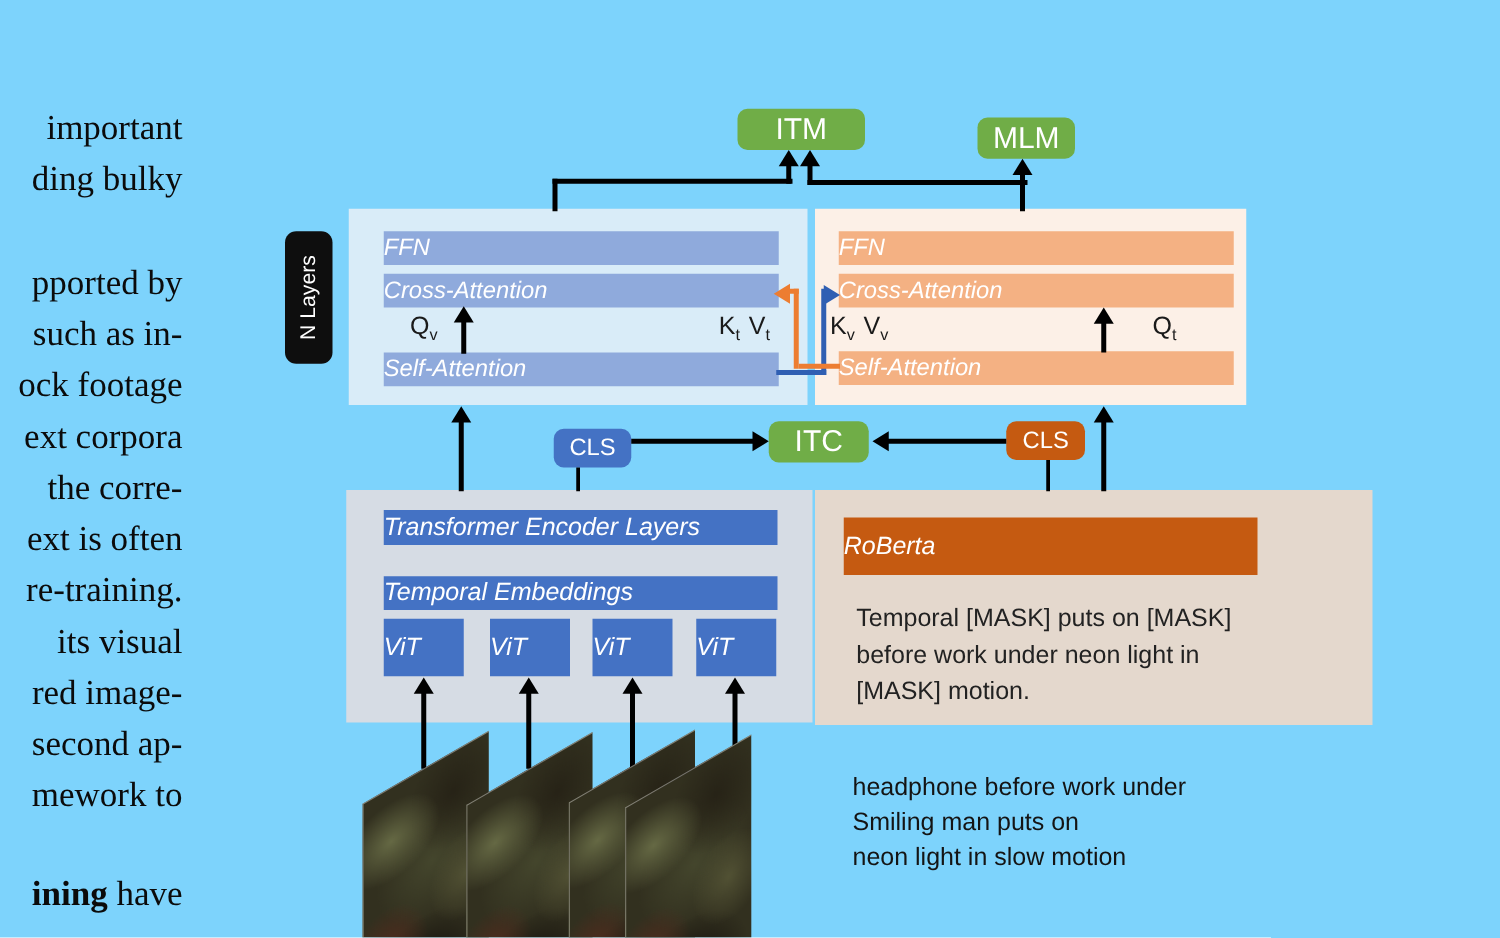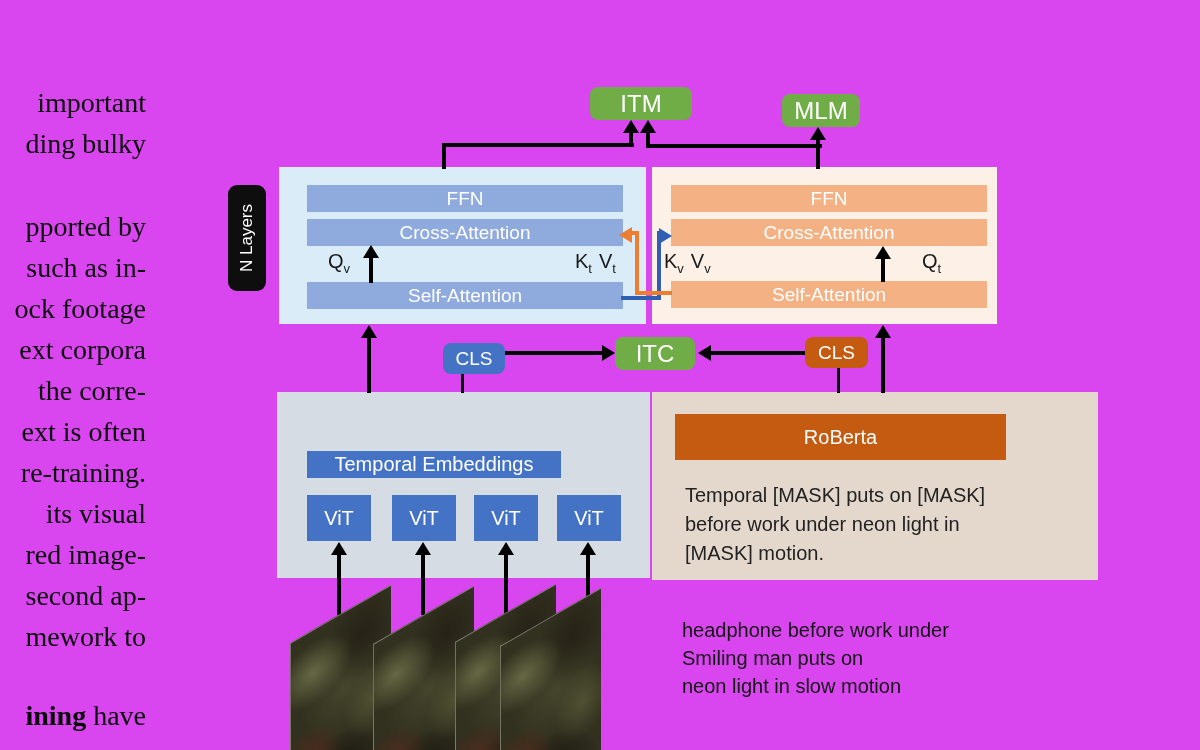--- a/index.html
+++ b/index.html
@@ -1,31 +1,31 @@
 <!DOCTYPE html>
 <html style="--c-green: #70ad47; --c-blue: #4472c4; --c-barblue: #8faadc; --c-lightblue: #d9ecf8; --c-barorange: #f4b183; --c-lightorange: #fcf0e7; --c-darkorange: #c55a11; --c-gray: #d6dce4; --c-tan: #e4d8cd; --c-wblue: #2f5fb3; --c-worange: #ed7d31;"><head>
 <meta charset="utf-8">
 <style>
   html,body{margin:0;padding:0;background:#fff;}
-  #canvas{position:relative;width:1200px;height:750px;background:#d946ef;overflow:hidden;
+  #canvas{position:relative;width:1200px;height:750px;background:#7dd3fc;overflow:hidden;
           font-family:"Liberation Sans",sans-serif;}
   
   .leftcol{position:absolute;left:-12px;top:82px;width:158px;text-align:right;
            font-family:"Liberation Serif",serif;font-size:28px;line-height:41px;color:#0b0b0b;}
   .tl{height:41px;white-space:nowrap;}
   .pgap{margin-top:42px;}
   .pgap2{margin-top:38px;}
   .b{font-weight:bold;}
   .panel{position:absolute;}
   .p-lblue{background:var(--c-lightblue,#d9ecf8);}
   .p-lorange{background:var(--c-lightorange,#fcf0e7);}
   .p-gray{background:var(--c-gray,#d6dce4);}
   .p-tan{background:var(--c-tan,#e4d8cd);}
-  .bar{position:absolute;display:flex;align-items:center;justify-content:center;
-       color:#fff;font-size:19px;}
+  .bar{position:absolute;display:flex;align-items:center;justify-content:flex-start;
+       color:#fff;font-size:19px;font-style:italic;}
   .bar.bblue{background:var(--c-barblue,#8faadc);}
   .bar.borange{background:var(--c-barorange,#f4b183);}
   .bar.accblue{background:var(--c-blue,#4472c4);font-size:20px;}
   .bar.dkorange{background:var(--c-darkorange,#c55a11);font-size:20px;}
   .chip{position:absolute;display:flex;align-items:center;justify-content:center;
         color:#fff;border-radius:8px;font-size:24px;}
   .chip.green{background:var(--c-green,#70ad47);}
   .chip.blue{background:var(--c-blue,#4472c4);font-size:19px;}
   .chip.dkorange{background:var(--c-darkorange,#c55a11);font-size:19px;}
   .nlayers{position:absolute;left:228px;top:185px;width:38px;height:106px;background:#0e0e0e;
@@ -130,21 +130,24 @@
   <div class="chip dkorange" style="left:805px;top:337px;width:63px;height:31px">
       <span>CLS</span>
     </div>
 
   <div class="mlabel" style="left:328px;top:250px"><span>Q</span><sub>v</sub></div>
   <div class="mlabel" style="left:575px;top:250px"><span>K</span><sub>t</sub><span class="gap2">V</span><sub>t</sub></div>
   <div class="mlabel" style="left:664px;top:250px"><span>K</span><sub>v</sub><span class="gap2">V</span><sub>v</sub></div>
   <div class="mlabel" style="left:922px;top:250px"><span>Q</span><sub>t</sub></div>
 
   <div class="panel p-gray" style="left:277px;top:392px;width:373px;height:186px">
-    <div class="bar accblue" style="left:30px;top:59px;width:254px;height:27px">
+    <div class="bar accblue" style="left:30px;top:16px;width:315px;height:28px">
+        <span>Transformer Encoder Layers</span>
+      </div>
+    <div class="bar accblue" style="left:30px;top:69px;width:315px;height:27px">
         <span>Temporal Embeddings</span>
       </div>
     <div class="bar accblue" style="left:30px;top:103px;width:64px;height:46px">
         <span>ViT</span>
       </div>
     <div class="bar accblue" style="left:115px;top:103px;width:64px;height:46px">
         <span>ViT</span>
       </div>
     <div class="bar accblue" style="left:197px;top:103px;width:64px;height:46px">
         <span>ViT</span>

